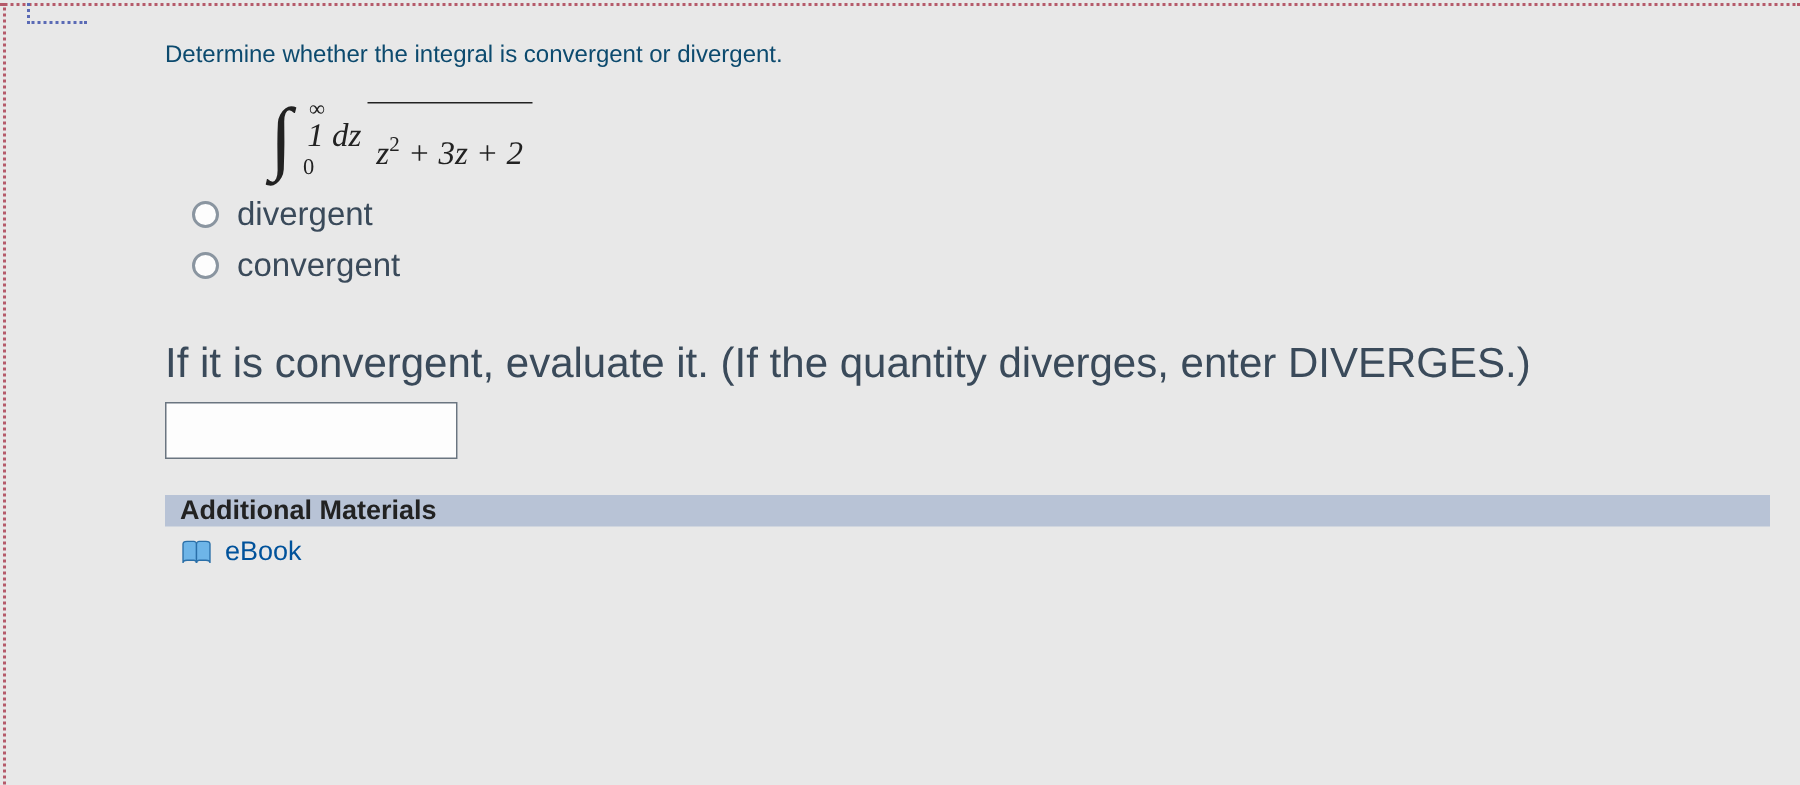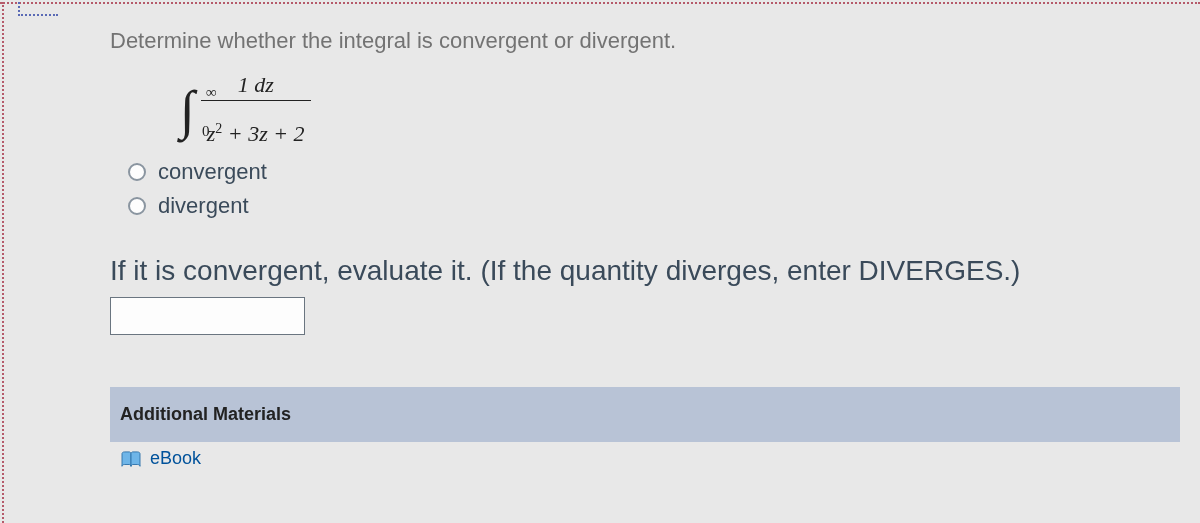--- a/index.html
+++ b/index.html
@@ -36,22 +36,22 @@
       border-left: 2px dotted #5a6ab5;
       border-bottom: 2px dotted #5a6ab5;
     }
     .content {
       position: absolute;
       left: 110px;
       top: 28px;
       right: 20px;
     }
     .question-text {
-      font-size: 22px;
-      color: #737373;
+      font-size: 16px;
+      color: #0c4a6e;
     }
     .integral-block {
       margin: 18px 0 10px 70px;
       font-family: "Cambria Math", Georgia, serif;
       font-size: 22px;
       color: #222;
       display: flex;
       align-items: center;
     }
     .integral-sign {
@@ -68,21 +68,21 @@
       left: 22px;
     }
     .int-upper {
       font-size: 15px;
       position: absolute;
       top: 2px;
       left: 26px;
     }
     .frac {
       display: inline-flex;
-      flex-direction: column;
+      flex-direction: row;
       align-items: center;
       vertical-align: middle;
       font-style: italic;
     }
     .frac .num {
       padding: 0 4px 2px 4px;
       font-size: 22px;
     }
     .frac .den {
       border-top: 1.5px solid #222;
@@ -116,23 +116,23 @@
     .answer-input {
       margin-top: 10px;
       width: 195px;
       height: 38px;
       border: 1.5px solid #6a7580;
       background: #fdfdfd;
       padding: 4px 8px;
       font-size: 18px;
     }
     .materials-header {
-      margin-top: 52px;
+      margin-top: 24px;
       background: #b8c3d6;
-      padding: 17px 10px;
+      padding: 0 10px;
       font-weight: bold;
       font-size: 18px;
       color: #222;
       width: 1070px;
     }
     .ebook-row {
       display: flex;
       align-items: flex-end;
       margin-top: 6px;
       margin-left: 10px;
@@ -166,25 +166,25 @@
       <span class="num">1 dz</span>
       <span class="den">
         <span>z</span><span class="sup">2</span><span> + 3z + 2</span>
       </span>
     </span>
   </div>
 
   <div class="options">
     <div class="option-row">
       <span class="radio"></span>
-      <span>convergent</span>
+      <span>divergent</span>
     </div>
     <div class="option-row">
       <span class="radio"></span>
-      <span>divergent</span>
+      <span>convergent</span>
     </div>
   </div>
 
   <div class="followup">If it is convergent, evaluate it. (If the quantity diverges, enter DIVERGES.)</div>
 
   <input class="answer-input" type="text" value="" style="">
 
   <div class="materials-header">Additional Materials</div>
 
   <div class="ebook-row">

